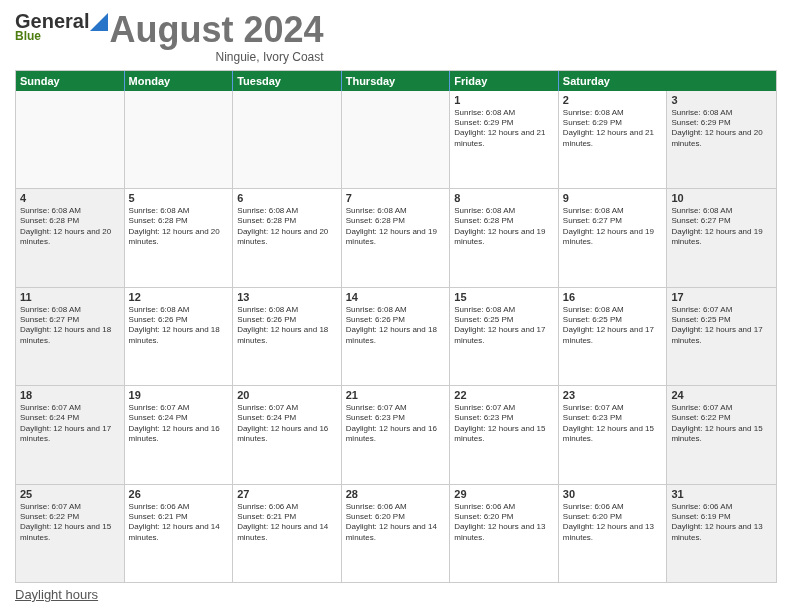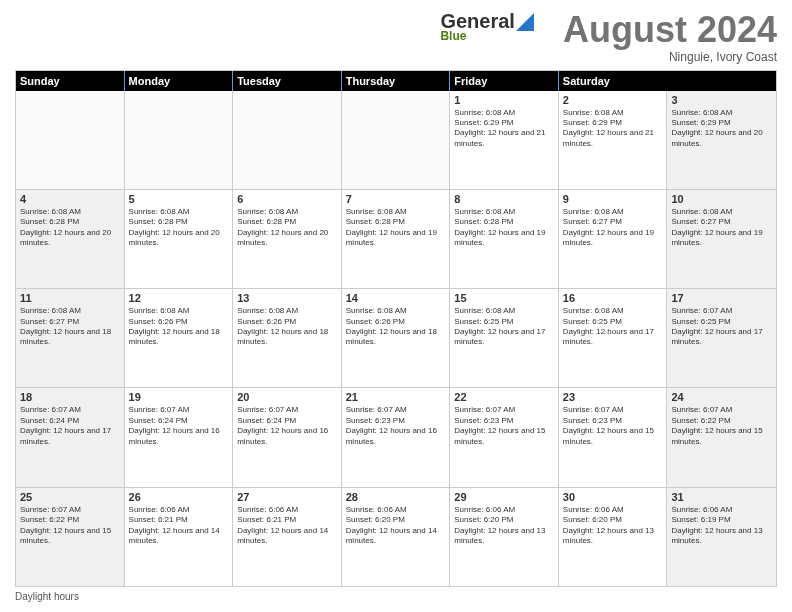--- a/index.html
+++ b/index.html
@@ -12,24 +12,23 @@
     }
     .page {
       width: 792px;
       height: 612px;
       padding: 10px 15px;
       display: flex;
       flex-direction: column;
     }
     .header {
       display: flex;
-      justify-content: flex-end;
+      justify-content: flex-start;
       align-items: flex-start;
       margin-bottom: 6px;
-      gap: 28px;
     }
     .logo {
       display: flex;
       flex-direction: column;
       align-items: flex-start;
     }
     .title-area {
       text-align: right;
     }
     .main-title {
@@ -44,21 +43,21 @@
     }
     .calendar {
       flex: 1;
       display: flex;
       flex-direction: column;
       border: 1px solid #ccc;
     }
     .cal-header {
       display: grid;
       grid-template-columns: repeat(7, 1fr);
-      background: #000000;
+      background: #15803d;
     }
     .cal-header-cell {
       color: #fff;
       font-size: 11px;
       font-weight: bold;
       padding: 4px 4px;
       text-align: left;
       border-right: 1px solid #5a9ade;
     }
     .cal-header-cell:last-child { border-right: none; }
@@ -92,23 +91,24 @@
       display: block;
       margin-bottom: 2px;
     }
     .cell-text {
       font-size: 8px;
       color: #333;
       line-height: 1.3;
     }
     .footer {
       margin-top: 4px;
-      font-size: 10px;
+      font-size: 13px;
       color: #555;
       text-align: left;
+      text-decoration: underline;
     }
   </style>
 </head>
 <body>
 
 <div class="page">
   <div class="header">
     <div class="logo">
       <div style="display:flex;align-items:center;">
         <span style="font-size:20px;font-weight:bold;color:#333;">General</span>

